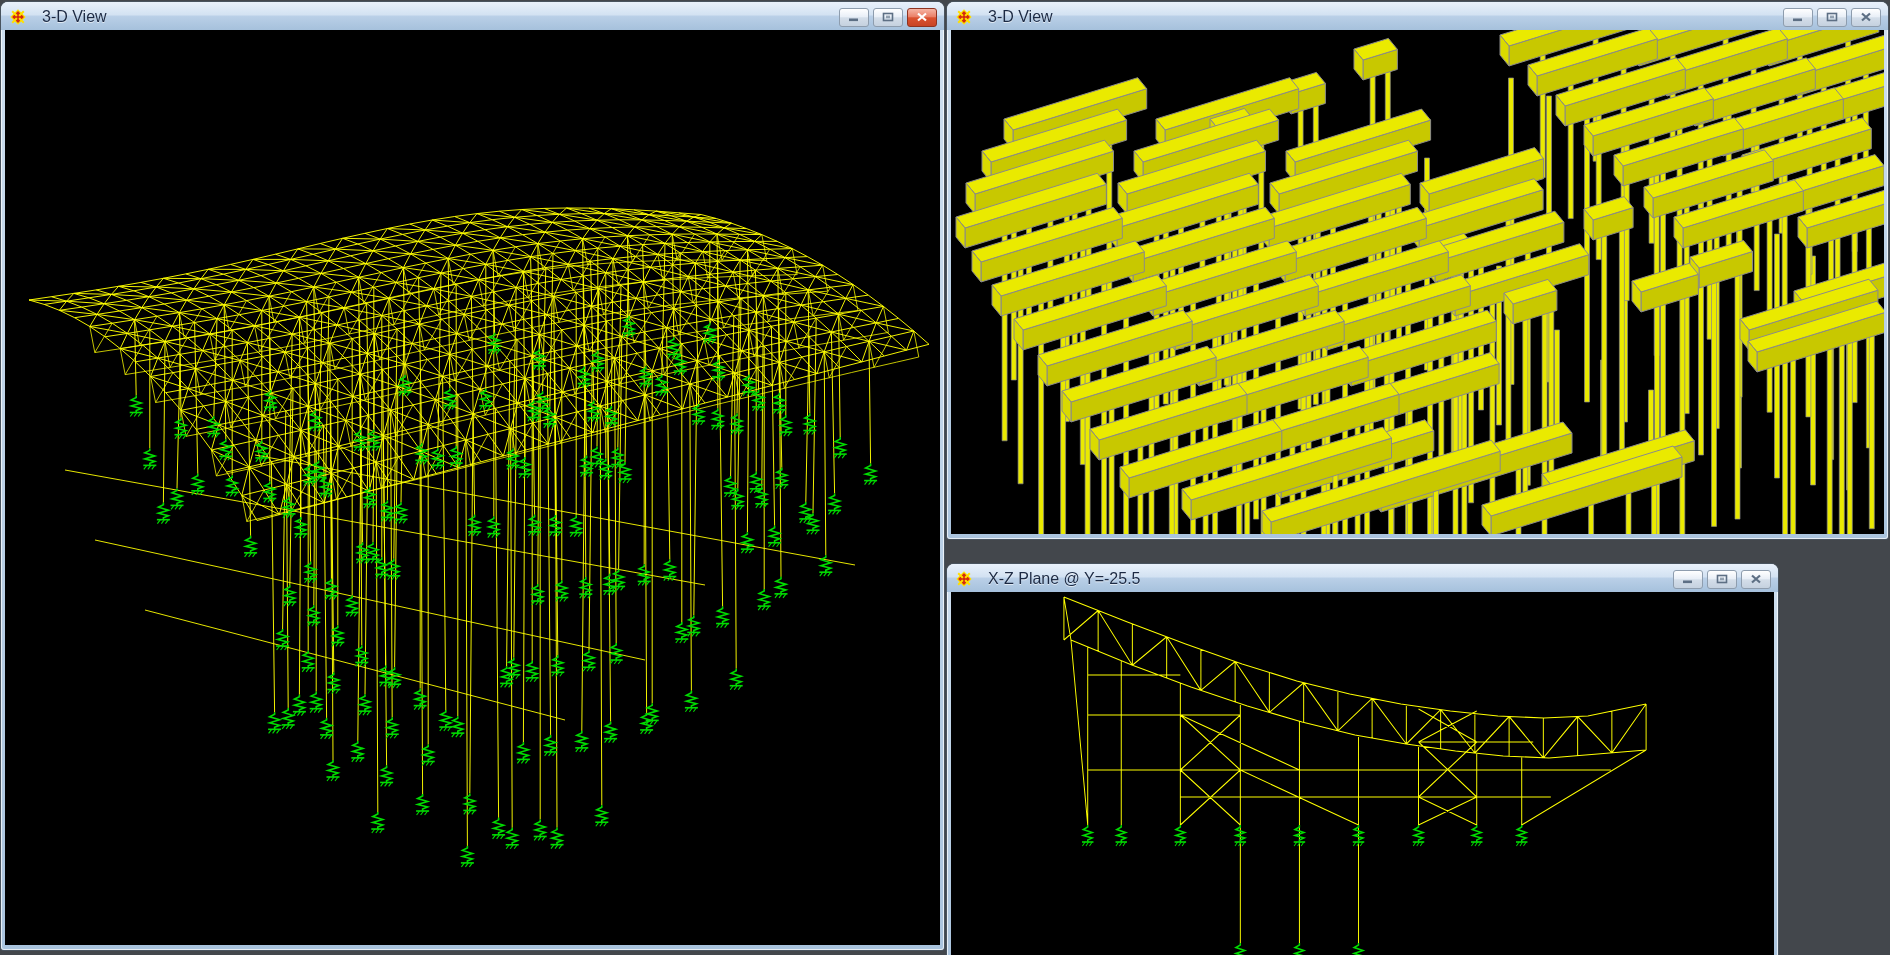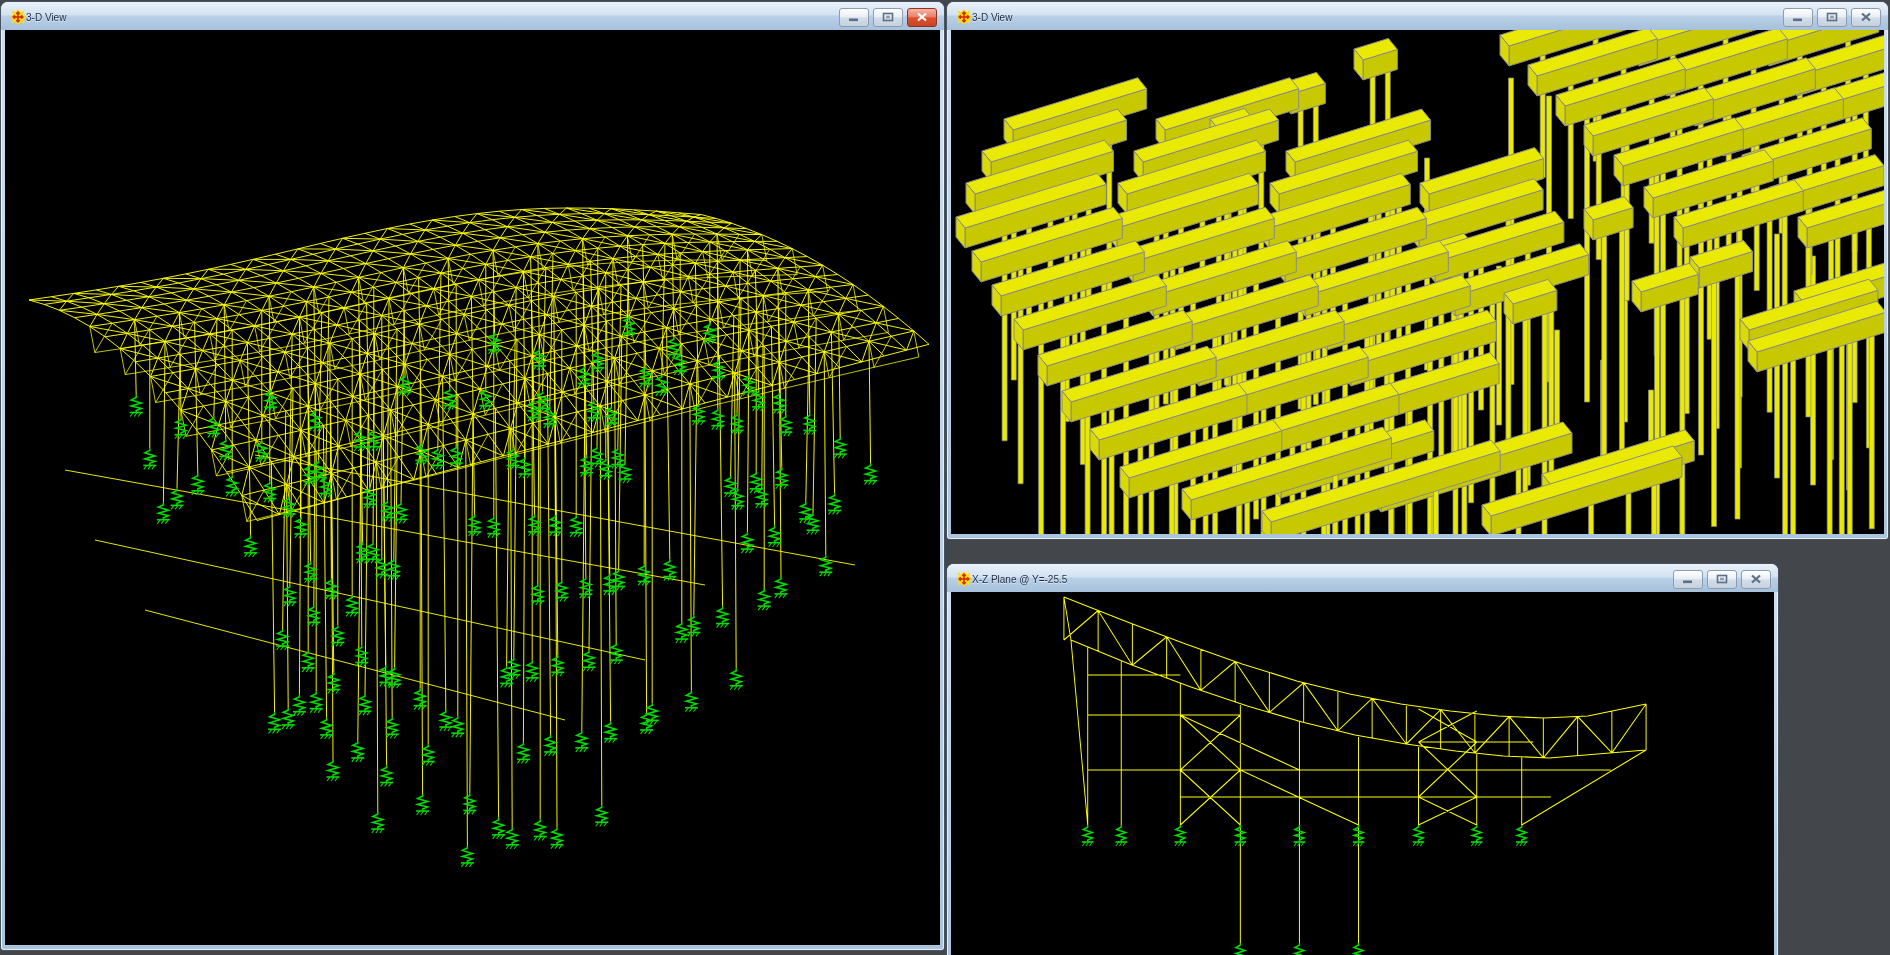--- a/index.html
+++ b/index.html
@@ -16,21 +16,21 @@
   }
   .titlebar{
     height:26px;display:flex;align-items:center;
     padding:2px 7px 0 9px;
     border-radius:7px 7px 0 0;
     background:linear-gradient(#e9f1fb 0%,#d3e2f2 45%,#b9cfe7 52%,#a6c1dc 100%);
     cursor:default;
   }
   .win-icon{width:16px;height:16px;flex:0 0 auto;}
   .title{
-    font-size:10px;color:#1c2a44;margin-left:0;flex:1;
+    font-size:16px;color:#1c2a44;margin-left:16px;flex:1;
     white-space:nowrap;overflow:hidden;
     text-shadow:0 1px 0 rgba(255,255,255,.6);
   }
   .btns{display:flex;gap:4px;flex:0 0 auto;}
   .btn{
     width:30px;height:19px;border-radius:3px;
     border:1px solid #8e9dae;
     background:linear-gradient(#ffffff,#e9eff7 45%,#d4dee9 52%,#c5d1df 100%);
     display:flex;align-items:center;justify-content:center;
     box-sizing:border-box;padding:0;

